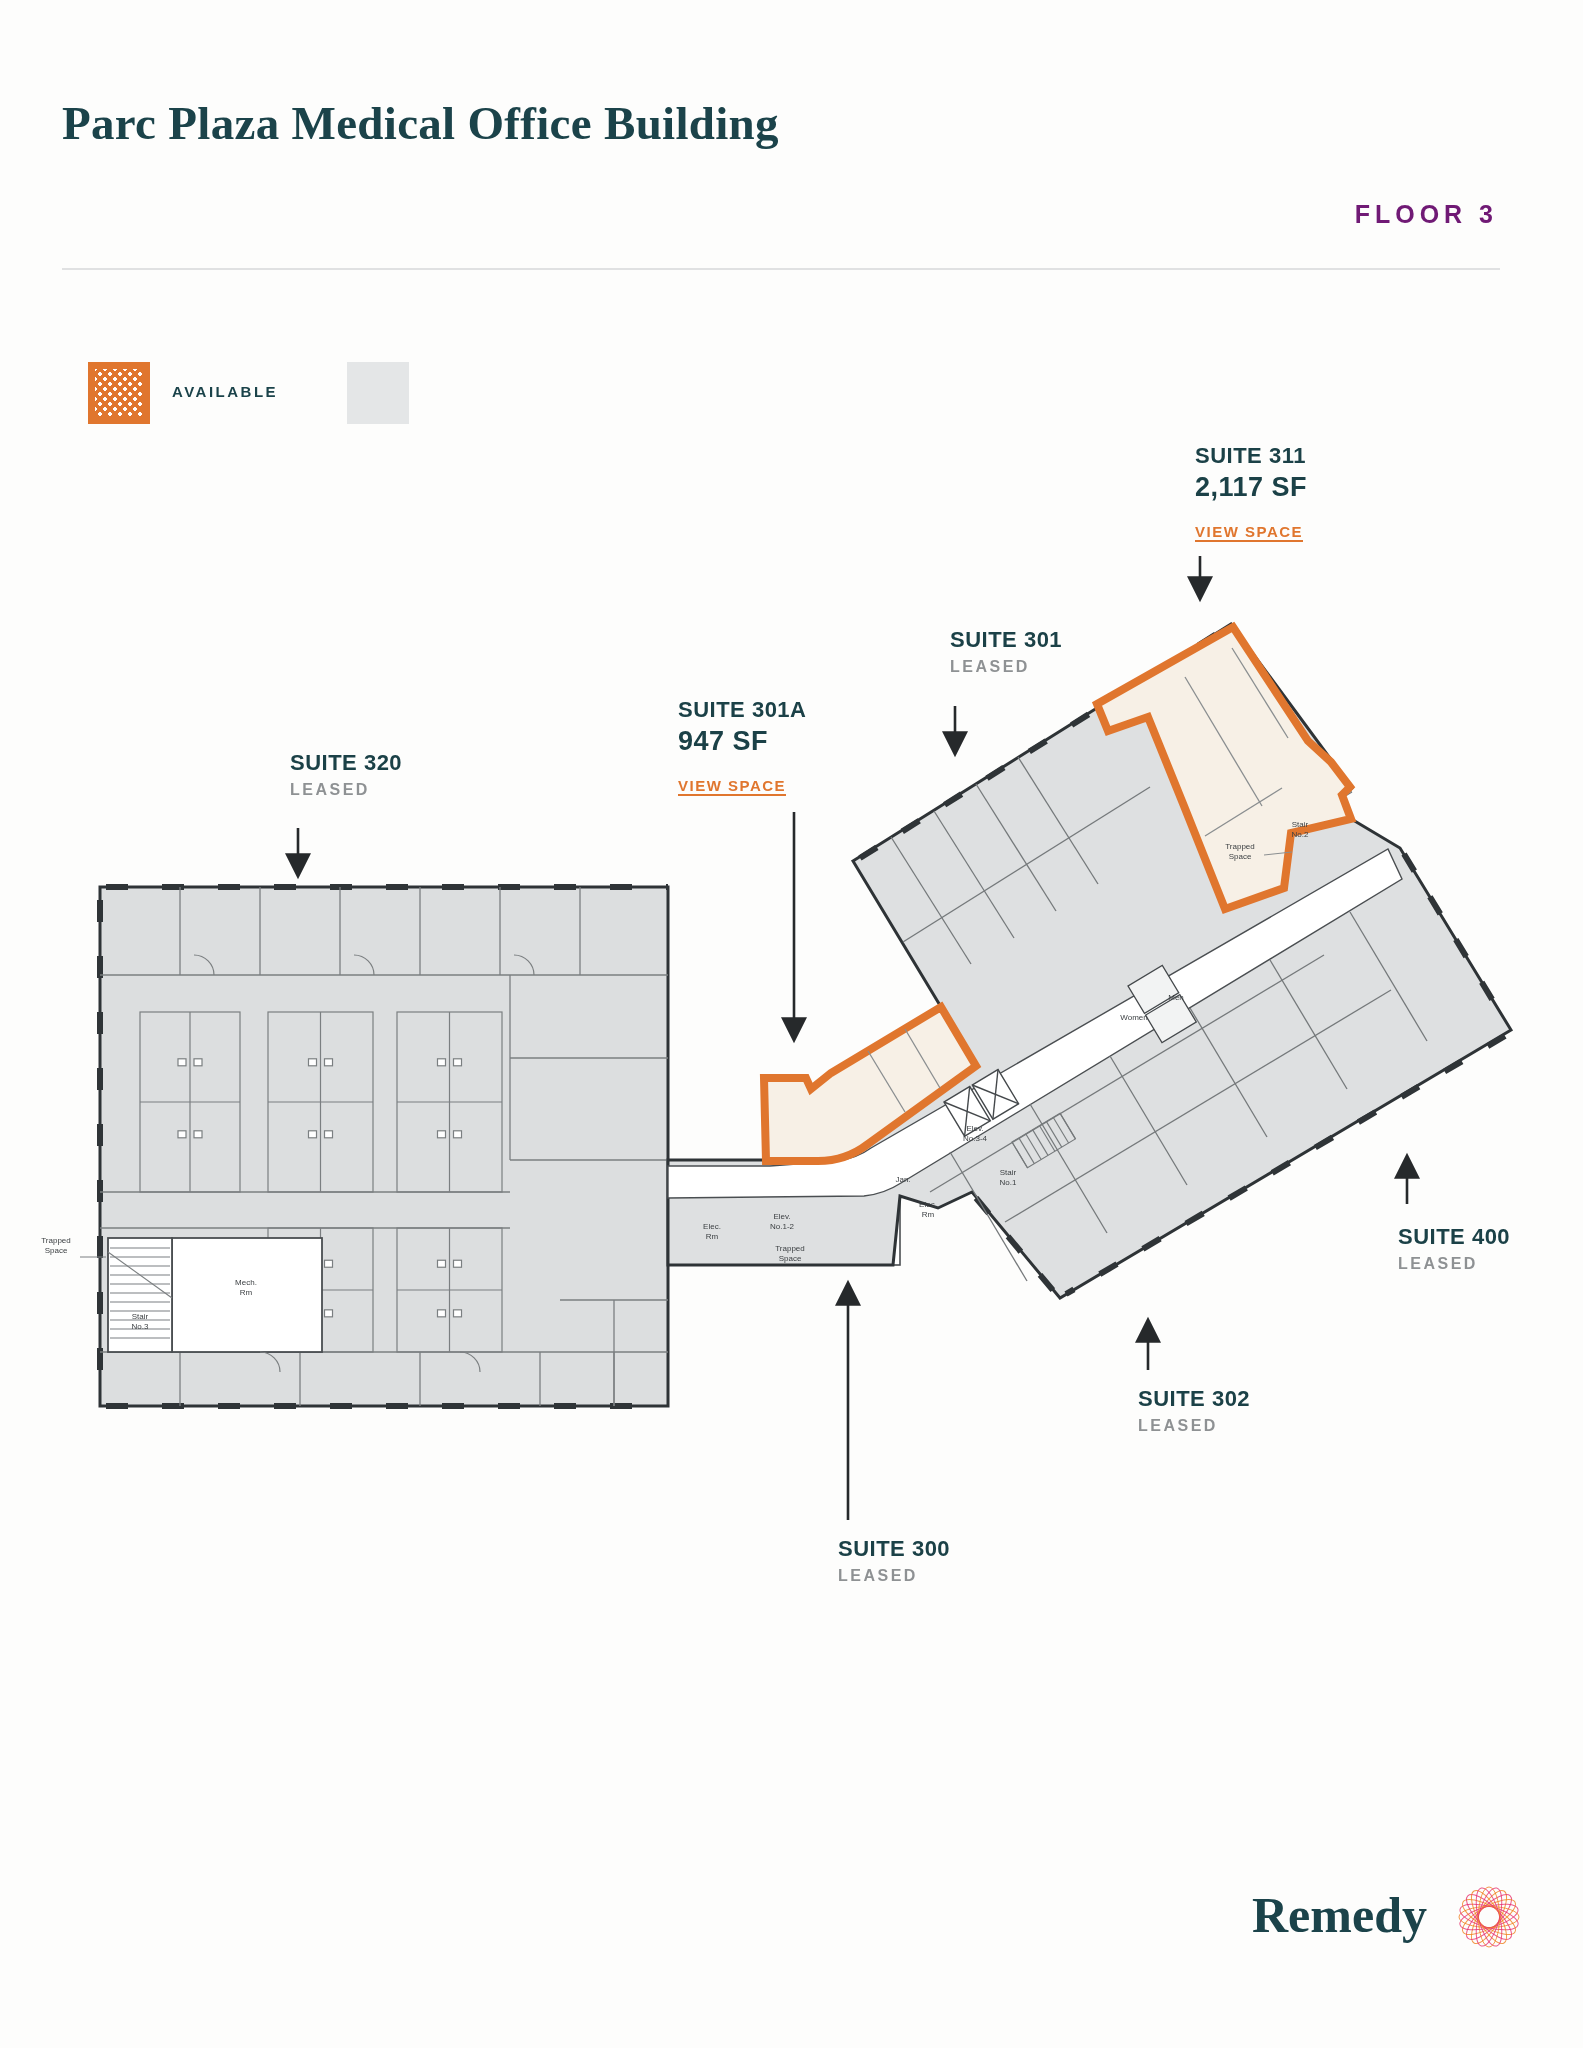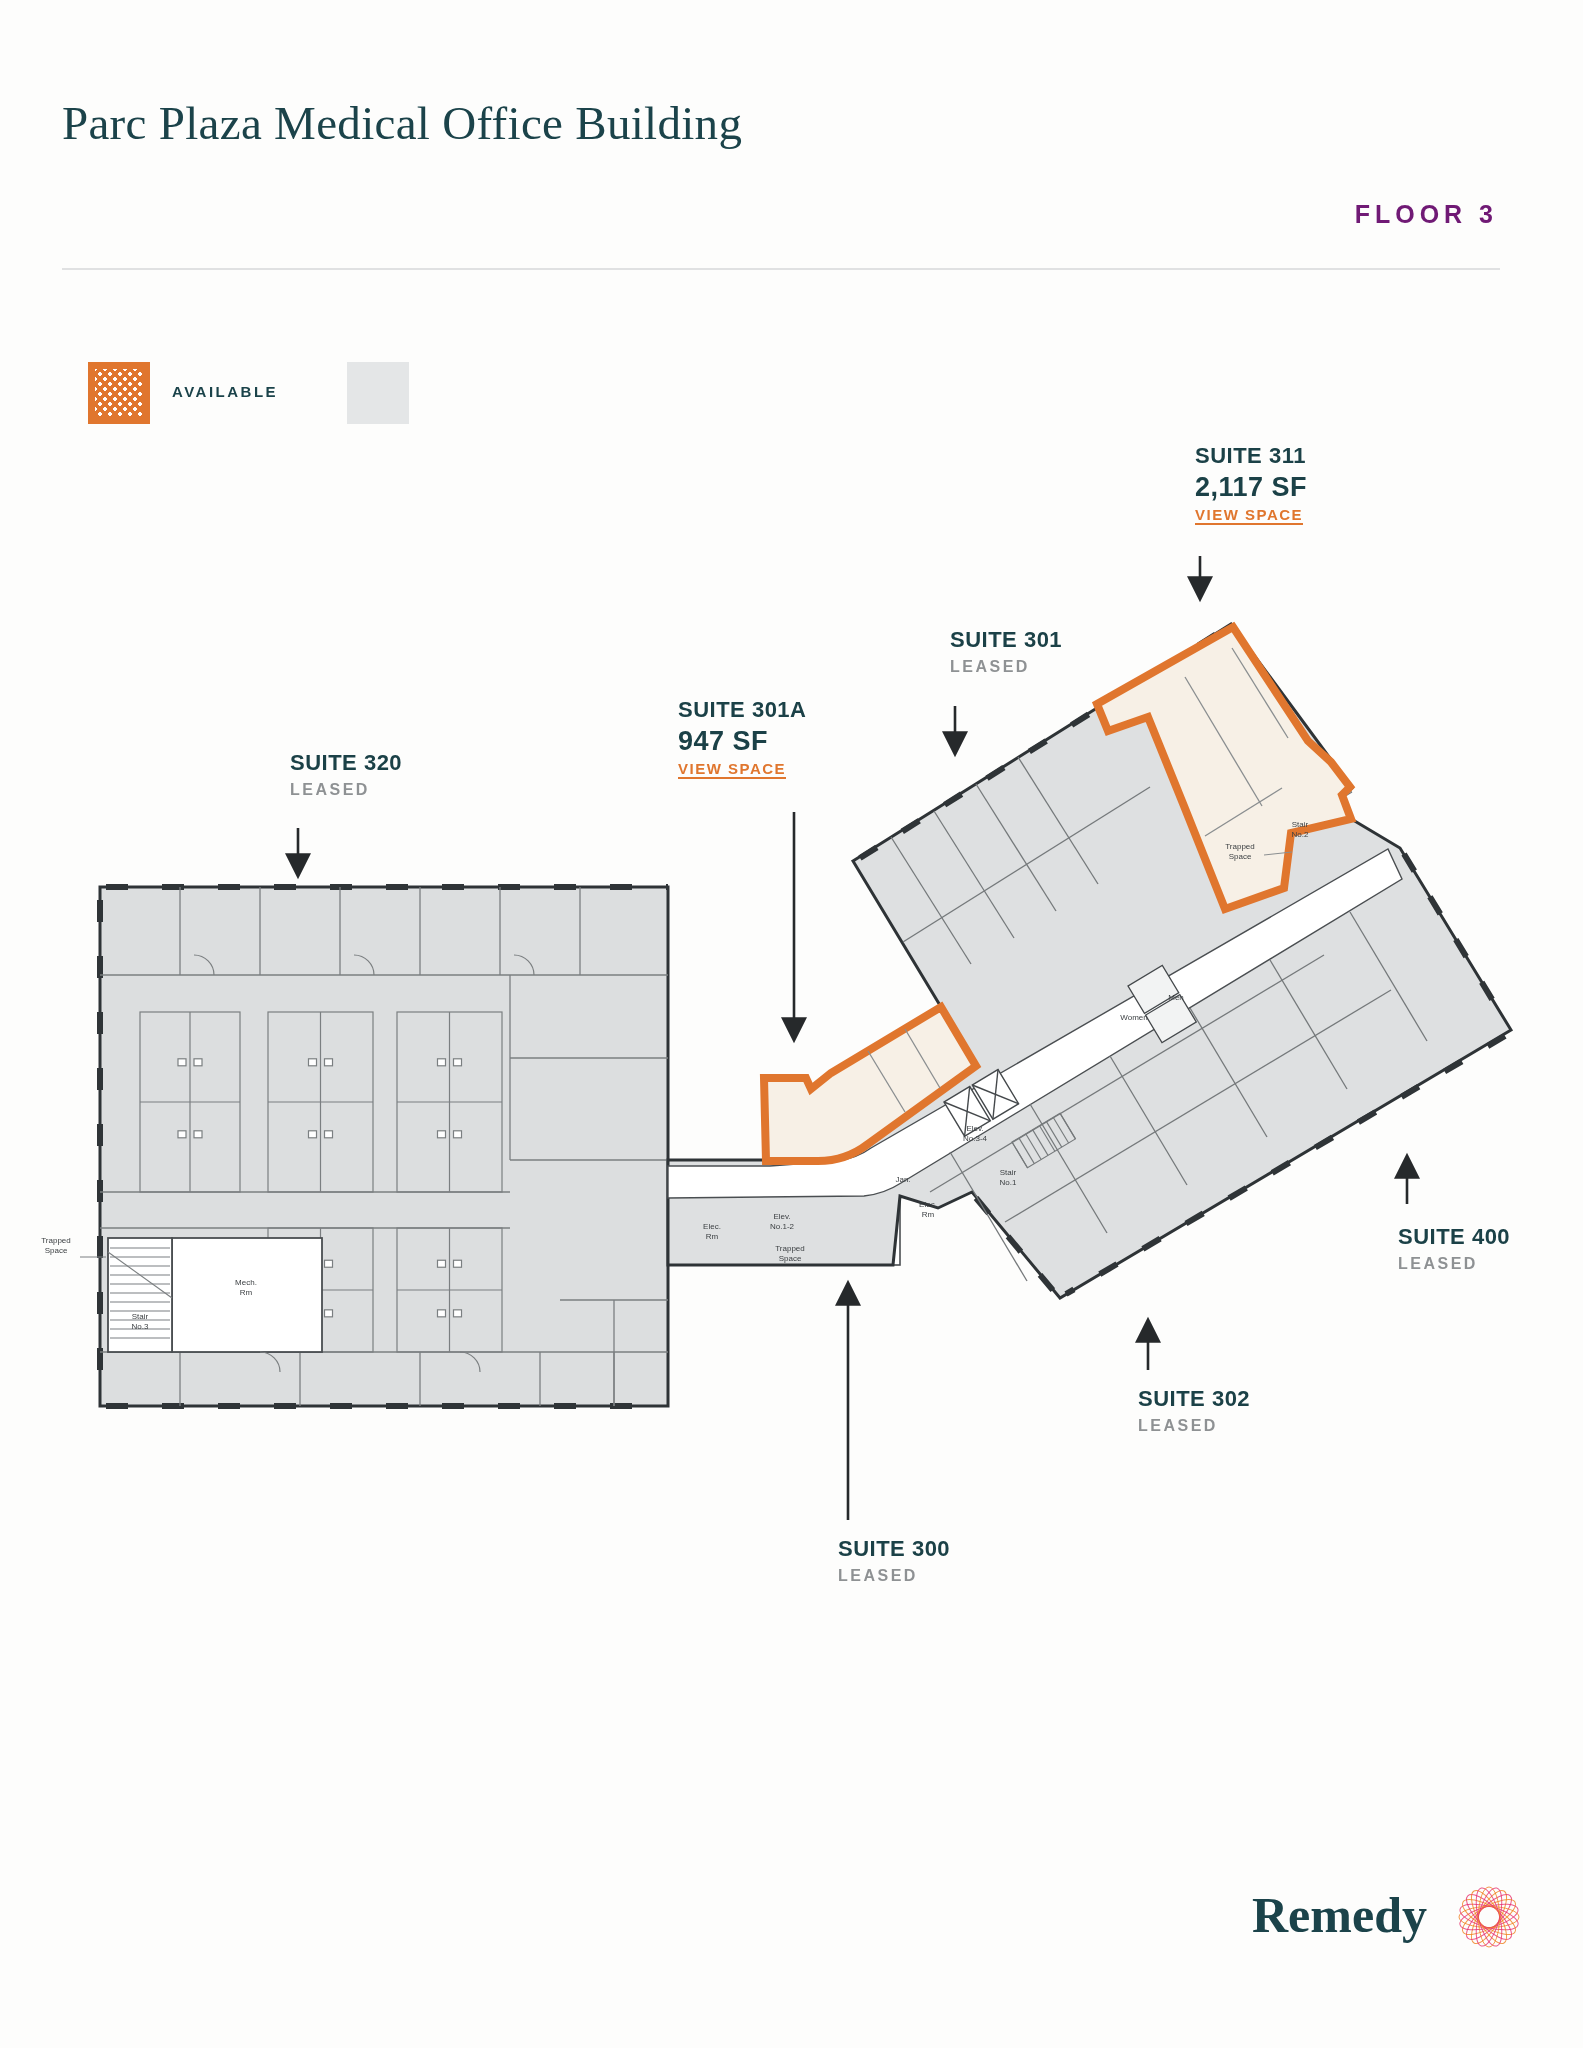--- a/index.html
+++ b/index.html
@@ -1,20 +1,20 @@
 <!DOCTYPE html>
 <html><head>
 <meta charset="utf-8">
 <style>
   html,body{margin:0;padding:0;background:#fff;}
   .page{position:relative;width:1583px;height:2048px;background:#fdfdfc;overflow:hidden;
         font-family:"Liberation Sans",sans-serif;}
   
   .hd-title{position:absolute;left:62px;top:96px;font-family:"Liberation Serif",serif;
-            font-weight:400;font-size:47px;color:#1b434a;letter-spacing:.3px;margin:0;}
+            font-weight:700;font-size:47px;color:#1b434a;letter-spacing:.3px;margin:0;}
   .hd-addr{position:absolute;left:63px;top:204px;font-size:27px;color:#1b434a;}
   .hd-floor{position:absolute;right:85px;top:200px;font-size:25px;font-weight:700;
             color:#701a75;letter-spacing:5px;}
   .hd-rule{position:absolute;left:62px;top:268px;width:1438px;height:0;
            border-top:2px solid #e0e1e2;}
   
   .sw{position:absolute;width:62px;height:62px;top:362px;}
   .sw-avail{left:88px;background:#e0762e;padding:0;box-sizing:border-box;border:7px solid #e0762e;}
   .sw-avail .dots{width:100%;height:100%;
      background-color:#e0762e;
@@ -25,21 +25,21 @@
   .lg-label{position:absolute;left:172px;top:383px;font-size:15px;font-weight:700;
             color:#1b434a;letter-spacing:2.5px;}
   
   .plan{position:absolute;left:0;top:0;width:1583px;height:2048px;}
   svg{position:absolute;left:0;top:0;}
   
   .callout{position:absolute;}
   .c-name{font-size:22px;font-weight:800;color:#1b4147;letter-spacing:.5px;}
   .c-size{font-size:27px;font-weight:800;color:#1b4147;letter-spacing:.5px;margin-top:3px;}
   .c-action{display:inline-block;font-size:15px;font-weight:800;color:#e0762e;
-            letter-spacing:1.5px;border-bottom:2px solid #e0762e;margin-top:3px;
+            letter-spacing:1.5px;border-bottom:2px solid #e0762e;margin-top:20px;
             text-decoration:none;cursor:pointer;}
   .c-status{font-size:16px;font-weight:700;color:#8e9193;letter-spacing:2.5px;margin-top:5px;}
   .callout div:empty,.callout a:empty{display:none;}
   
   .plan-label{position:absolute;transform:translate(-50%,-50%);font-size:8px;line-height:1.2;
               color:#3b3f42;white-space:pre-line;text-align:center;}
   
   .ft-brand{position:absolute;left:1252px;top:1886px;font-family:"Liberation Serif",serif;
             font-weight:700;font-size:50px;color:#1b434a;}
 </style>

